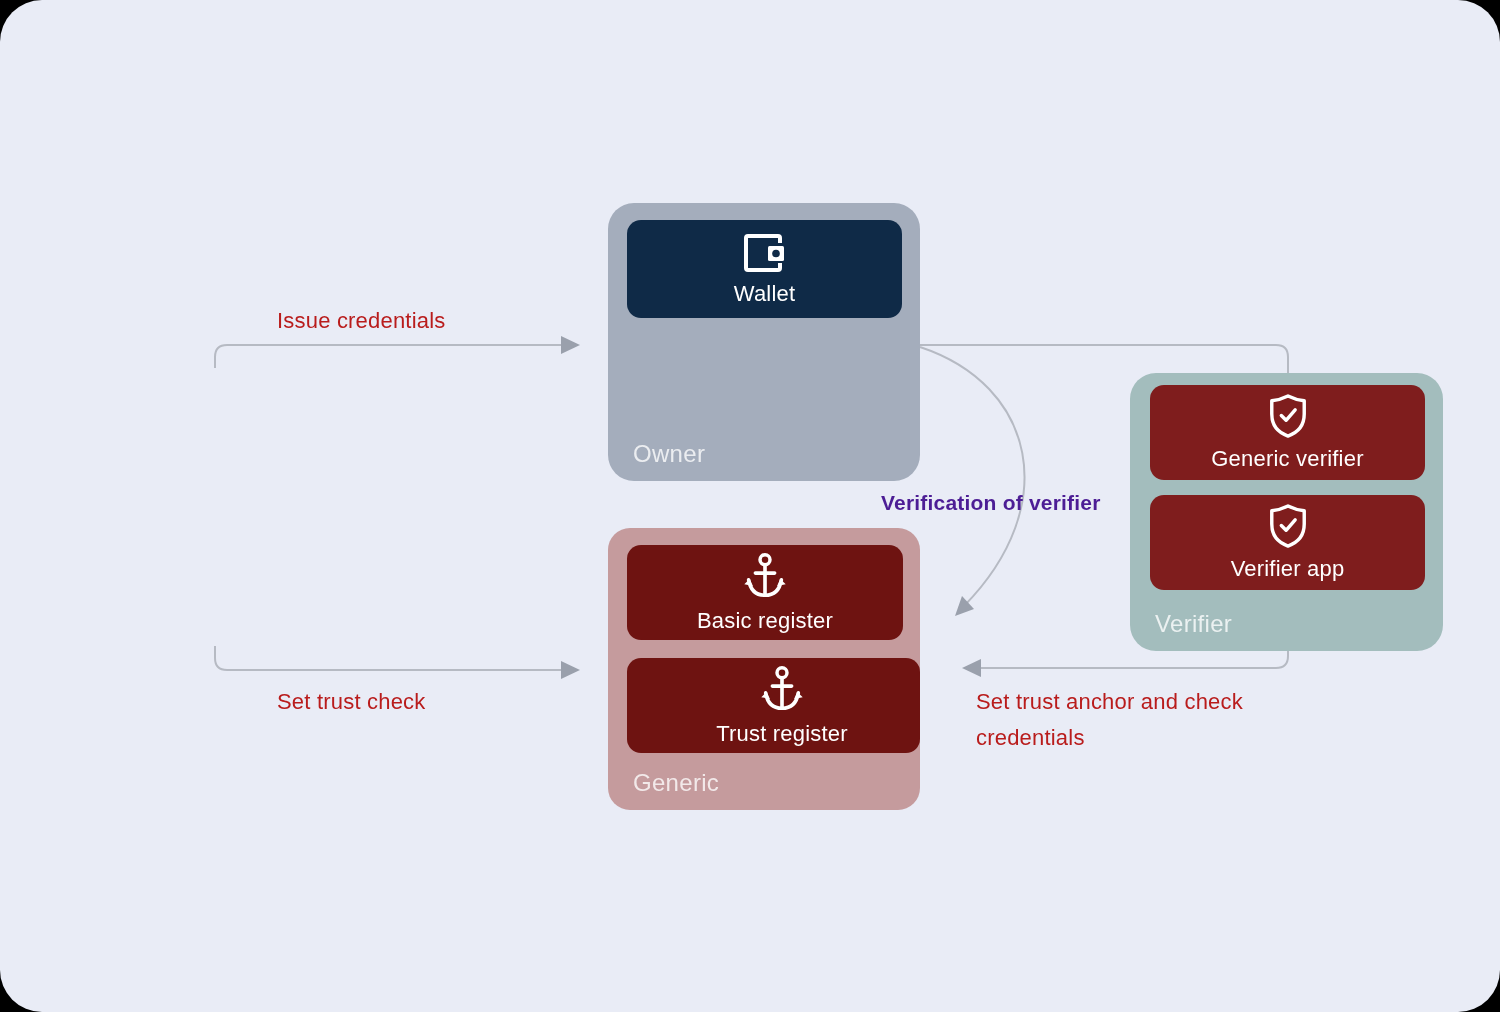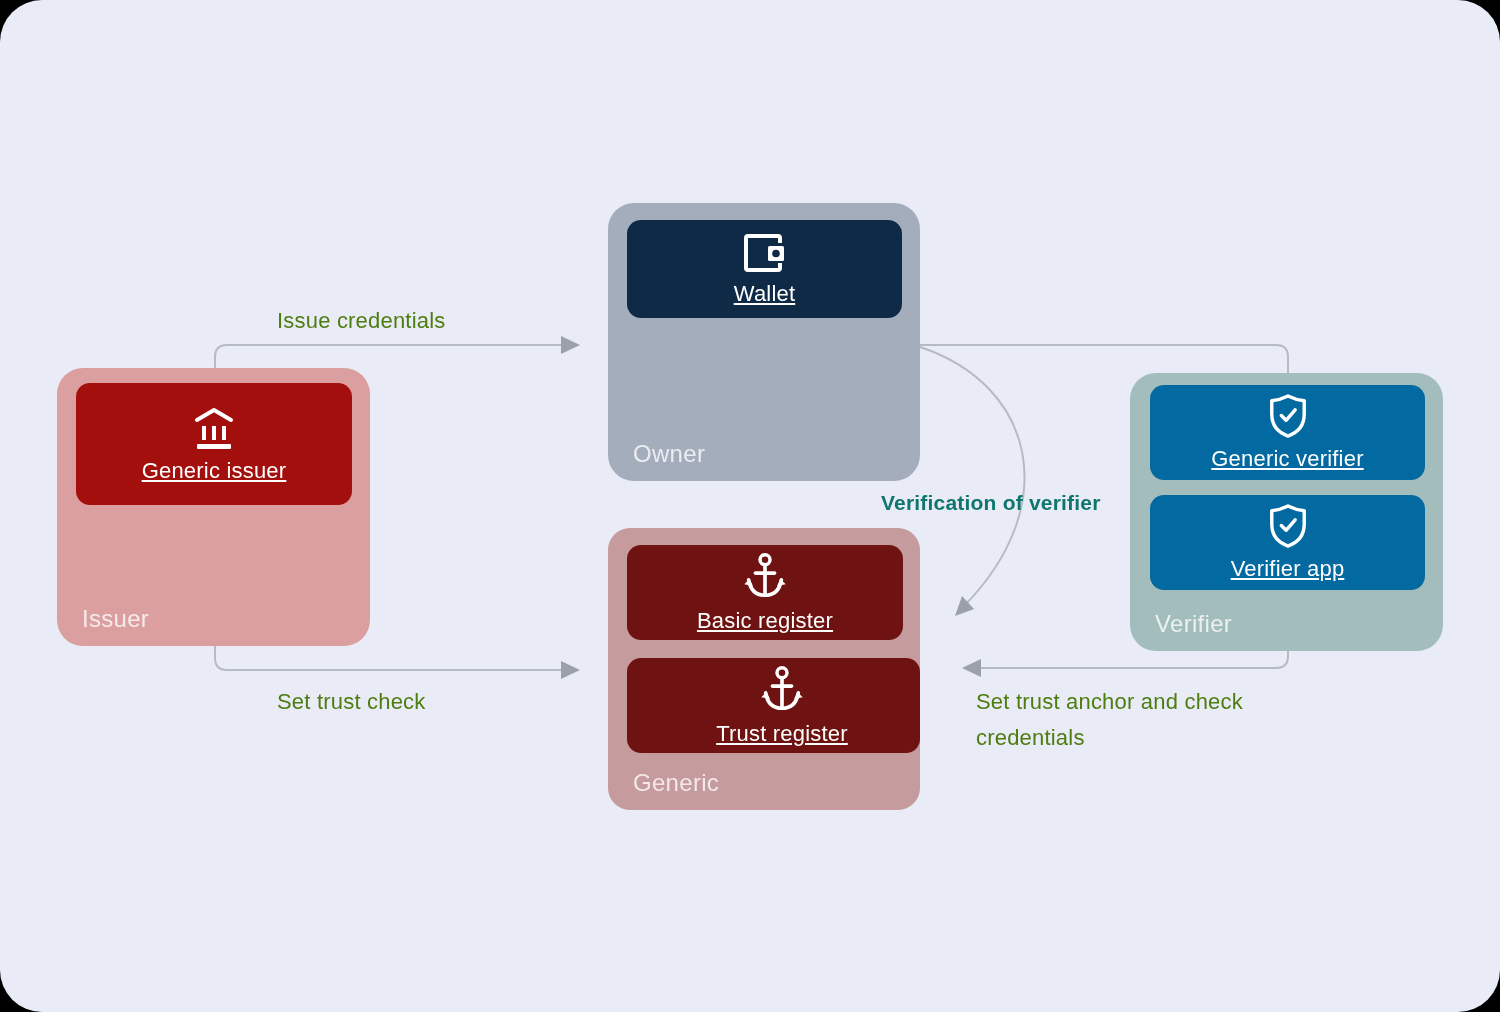--- a/index.html
+++ b/index.html
@@ -6,33 +6,33 @@
   body{width:1500px;height:1012px;font-family:"Liberation Sans",sans-serif;}
   .canvas{position:absolute;left:0;top:0;width:1500px;height:1012px;background:#e9ecf6;border-radius:42px;overflow:hidden;}
   .edges-svg{position:absolute;left:0;top:0;width:1500px;height:1012px;pointer-events:none;}
   .group{position:absolute;border-radius:26px;}
   .group-issuer{left:57px;top:368px;width:313px;height:278px;background:#db9fa0;}
   .group-owner{left:608px;top:203px;width:312px;height:278px;background:#a4adbc;}
   .group-verifier{left:1130px;top:373px;width:313px;height:278px;background:#a3bdbd;}
   .group-register{left:608px;top:528px;width:312px;height:282px;background:#c59b9d;border-radius:22px;}
   .group-label{position:absolute;left:25px;bottom:13px;font-size:24px;font-weight:500;color:rgba(255,255,255,0.78);letter-spacing:.3px;}
   .node{position:absolute;border-radius:14px;display:flex;flex-direction:column;align-items:center;justify-content:center;gap:7px;color:#fff;}
-  .node-label{font-size:22px;font-weight:500;letter-spacing:.2px;text-decoration:underline;}
+  .node-label{font-size:22px;font-weight:500;letter-spacing:.2px;}
   .node-red{background:#a30f0c;}
   .node-navy{background:#0f2a47;}
-  .node-teal{background:#0369a1;}
+  .node-teal{background:#7f1d1d;}
   .node-maroon{background:#6e1311;}
   .n-generic-issuer{left:19px;top:15px;width:276px;height:122px;}
   .n-wallet{left:19px;top:17px;width:275px;height:98px;}
   .n-generic-verifier{left:20px;top:12px;width:275px;height:95px;}
   .n-verifier-app{left:20px;top:122px;width:275px;height:95px;text-align:right;}
   .n-basic-register{left:19px;top:17px;width:276px;height:95px;}
   .n-trust-register{left:19px;top:130px;width:276px;height:95px;padding-left:17px;}
-  .edge-label{position:absolute;font-size:22px;font-weight:500;color:#4d7c0f;letter-spacing:.2px;line-height:36px;}
-  .edge-label-muted{position:absolute;font-size:21px;font-weight:600;color:#0f766e;letter-spacing:.2px;}
+  .edge-label{position:absolute;font-size:22px;font-weight:500;color:#b91c1c;letter-spacing:.2px;line-height:36px;}
+  .edge-label-muted{position:absolute;font-size:21px;font-weight:600;color:#4c1d95;letter-spacing:.2px;}
   .lbl-issue{left:277px;top:303px;}
   .lbl-show{left:975px;top:303px;}
   .lbl-verif{left:881px;top:491px;}
   .lbl-set{left:277px;top:684px;}
   .lbl-set-check{left:976px;top:684px;width:338px;}
 </style>
 </head>
 <body>
 
 <div class="canvas">
@@ -46,33 +46,20 @@
       <path d="M1288,651 V656 Q1288,668 1276,668 H980"></path>
     </g>
     <g fill="#9aa0ac" stroke="none">
       <polygon points="580,345 561,336 561,354"></polygon>
       <polygon points="580,670 561,661 561,679"></polygon>
       <polygon points="962,668 981,659 981,677"></polygon>
       <polygon points="955,616 974,609 962,596"></polygon>
     </g>
   </svg>
 
-  <div class="group group-issuer">
-    <div class="node node-red n-generic-issuer">
-      <svg width="46" height="46" viewBox="0 0 46 46">
-        <path d="M6,15 L23,5 L40,15" fill="none" stroke="#fff" stroke-width="4" stroke-linecap="round" stroke-linejoin="round"></path>
-        <line x1="13" y1="21" x2="13" y2="35" stroke="#fff" stroke-width="4"></line>
-        <line x1="23" y1="21" x2="23" y2="35" stroke="#fff" stroke-width="4"></line>
-        <line x1="33" y1="21" x2="33" y2="35" stroke="#fff" stroke-width="4"></line>
-        <rect x="6" y="39" width="34" height="5" rx="1" fill="#fff"></rect>
-      </svg>
-      <span class="node-label">Generic issuer</span>
-    </div>
-    <span class="group-label">Issuer</span>
-  </div>
 
   <div class="group group-owner">
     <div class="node node-navy n-wallet">
       <svg width="46" height="42" viewBox="0 0 46 42">
         <rect x="4" y="4" width="34" height="34" rx="2" fill="none" stroke="#fff" stroke-width="4"></rect>
         <rect x="23" y="11" width="20" height="20" fill="#0f2a47"></rect>
         <rect x="26" y="14" width="16" height="15" rx="1.5" fill="#fff"></rect>
         <circle cx="34" cy="21.5" r="3.8" fill="#0f2a47"></circle>
       </svg>
       <span class="node-label">Wallet</span>

